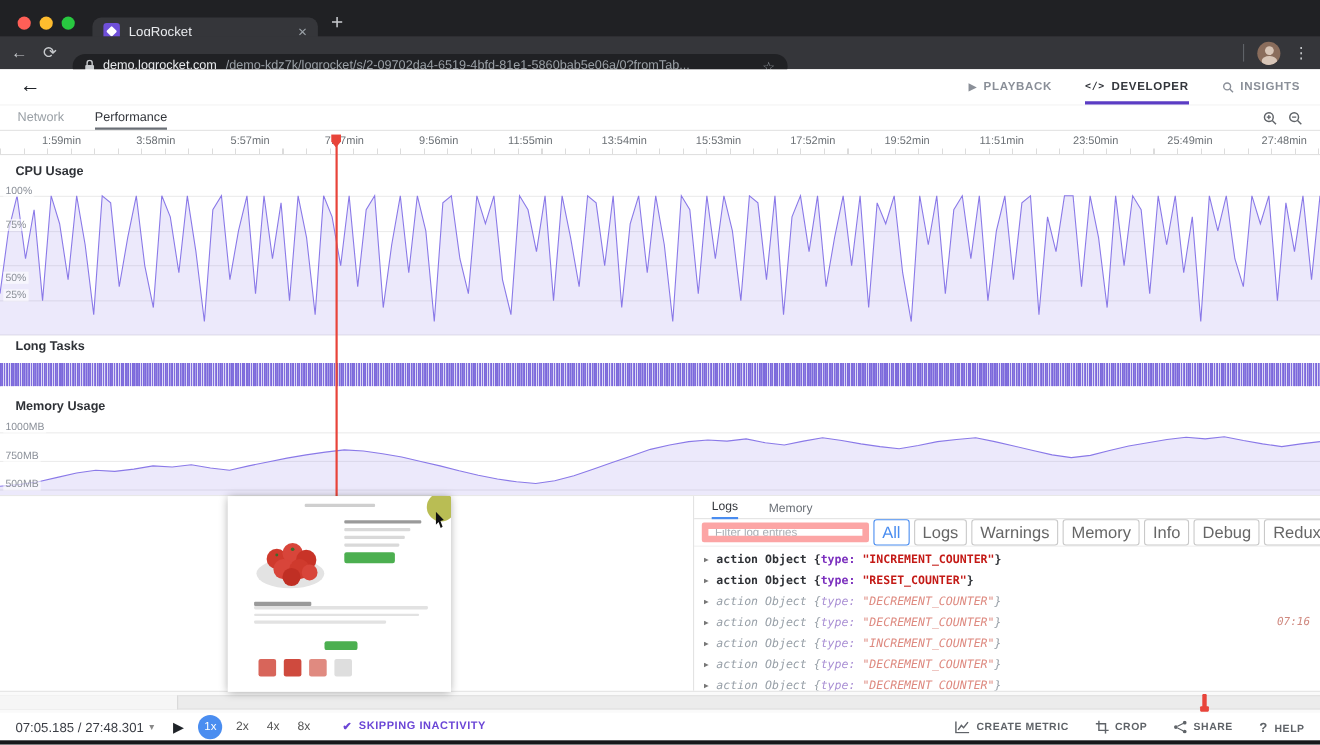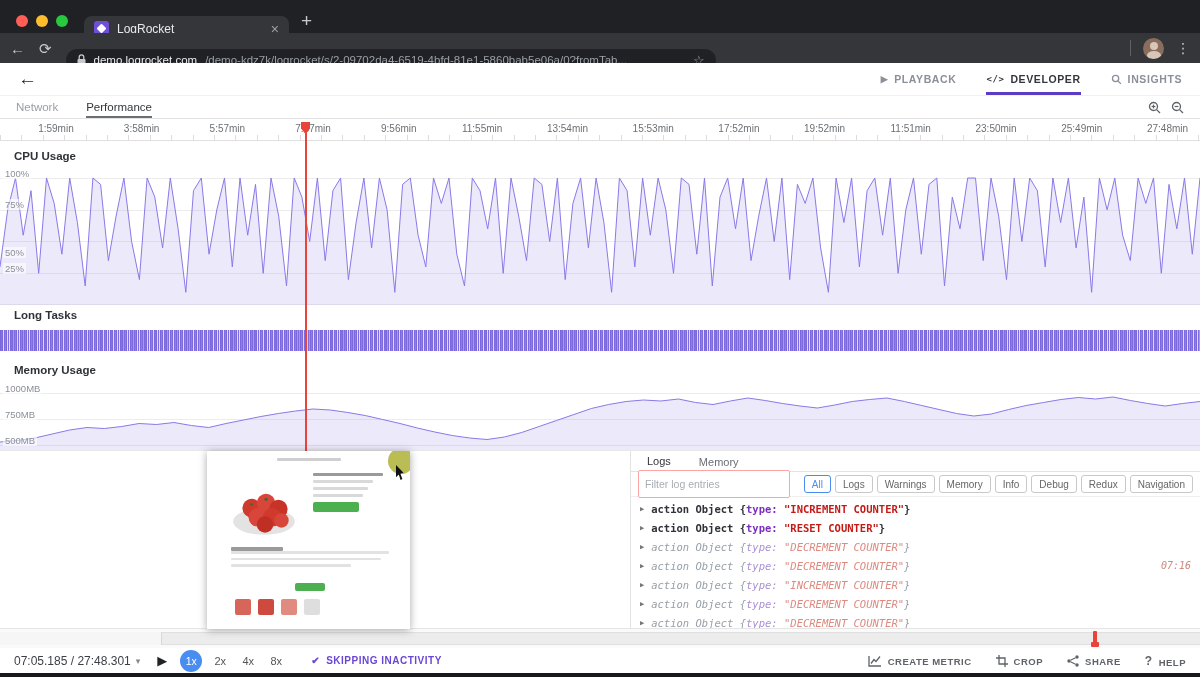--- a/index.html
+++ b/index.html
@@ -96,24 +96,24 @@
   .pv-circle{position:absolute;right:-4px;top:-3px;width:26px;height:26px;border-radius:50%;background:#b9bd54;}
   .pv-cursor{position:absolute;right:3px;top:14px;width:11px;height:15px;background:#111;
     clip-path:polygon(0 0,0 82%,25% 64%,42% 100%,58% 93%,40% 58%,68% 52%);}
 
   
   .logs{position:absolute;left:630px;right:0;top:0;bottom:0;border-left:1px solid #e3e3e3;display:flex;flex-direction:column;background:#fff;}
   .logs-tabs{height:21px;border-bottom:1px solid #e3e3e3;display:flex;gap:28px;padding:0 16px;align-items:flex-end;flex:0 0 auto;}
   .logs-tab{font-size:11px;color:#6a6f76;padding-bottom:3px;}
   .logs-tab.active{color:#33363c;border-bottom:2px solid #4a8df0;margin-bottom:-1px;}
   .logs-filter{height:25px;border-bottom:1px solid #efefef;display:flex;align-items:center;padding:0 7px;gap:4px;flex:0 0 auto;}
-  .logs-filter input{width:152px;height:28px;font-size:10.5px;border:1px solid #fca5a5;border-radius:2px;padding:0 6px;color:#333;font-family:"Liberation Sans",sans-serif;outline:none;}
+  .logs-filter input{width:152px;height:18px;font-size:10.5px;border:6px solid #fca5a5;border-radius:2px;padding:0 6px;color:#333;font-family:"Liberation Sans",sans-serif;outline:none;}
   .logs-filter input::placeholder{color:#a8adb3;}
   .filter-btns{margin-left:auto;display:flex;gap:4px;}
-  .fbtn{font-size:10px;color:#666;border:1px solid #c9c9c9;border-radius:3px;padding:2.5px 7px;background:#fff;font-family:"Liberation Sans",sans-serif;}
+  .fbtn{font-size:15px;color:#666;border:1px solid #c9c9c9;border-radius:3px;padding:2.5px 7px;background:#fff;font-family:"Liberation Sans",sans-serif;}
   .fbtn.active{color:#4a8df0;border-color:#4a8df0;}
   .log-rows{flex:1;overflow:hidden;padding-top:2px;}
   .log-row{position:relative;height:19px;display:flex;align-items:center;padding:0 9px;gap:7px;
     font-family:"DejaVu Sans Mono",monospace;font-size:10.5px;color:#2f3237;font-weight:600;}
   .log-row .arrow{color:#777;font-size:7px;flex:0 0 auto;}
   .log-row .txt{white-space:pre;overflow:hidden;}
   .log-row .k{color:#7b2fbe;}
   .log-row .v{color:#c41a16;}
   .log-row.muted{color:#98a0a8;font-style:italic;font-weight:400;}
   .log-row.muted .k{color:#a98fd4;}

